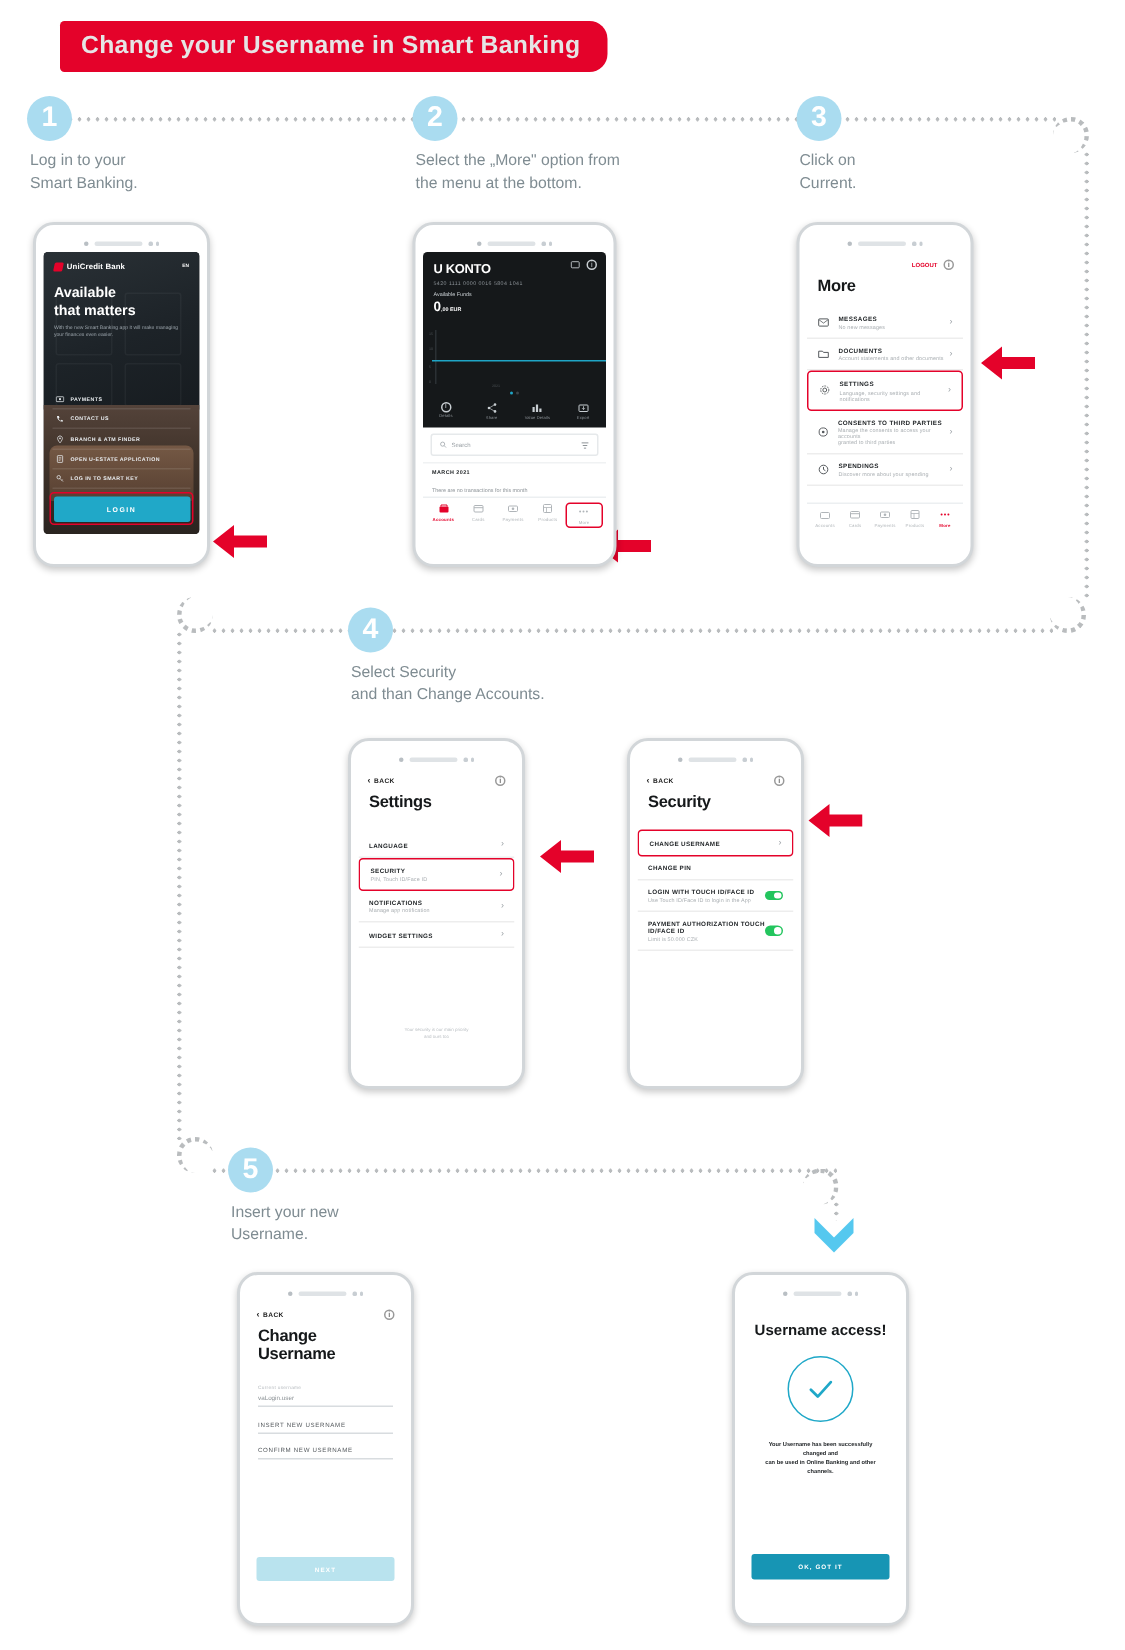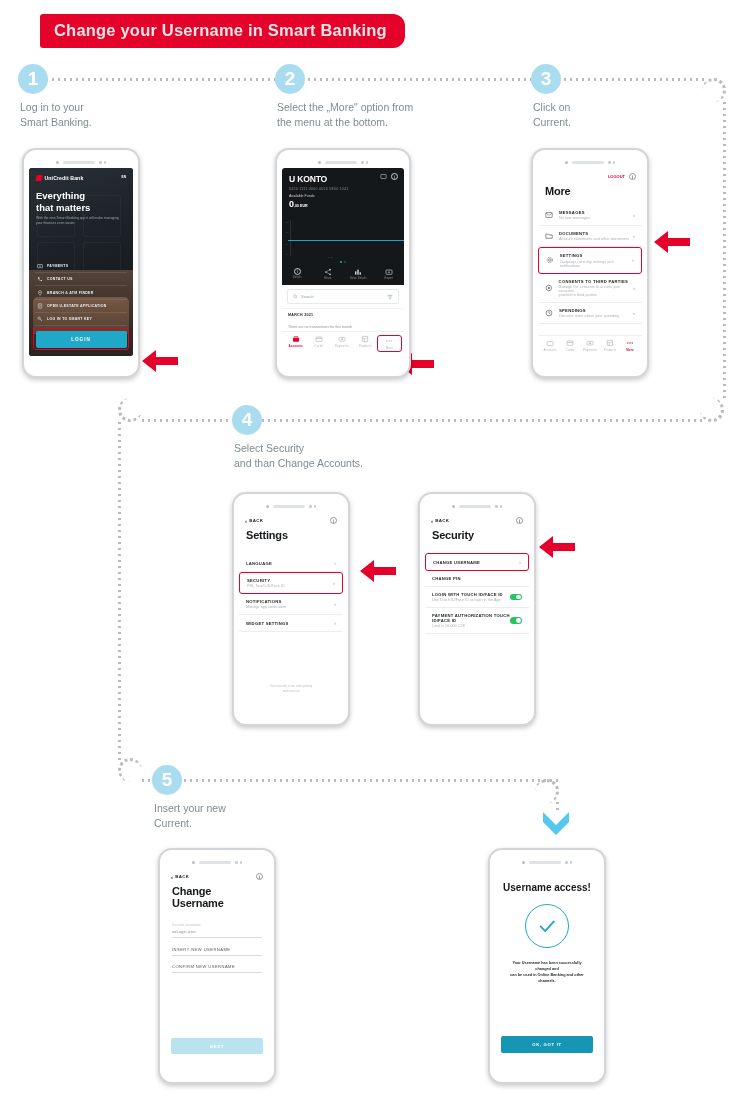--- a/index.html
+++ b/index.html
@@ -254,21 +254,21 @@
 
   <div class="step-caption" style="left:20px; top:100px;">Log in to your
 Smart Banking.</div>
   <div class="step-caption" style="left:277px; top:100px;">Select the „More" option from
 the menu at the bottom.</div>
   <div class="step-caption" style="left:533px; top:100px;">Click on
 Current.</div>
   <div class="step-caption" style="left:234px; top:441px;">Select Security
 and than Change Accounts.</div>
   <div class="step-caption" style="left:154px; top:801px;">Insert your new
-Current.</div>
+Username.</div>
 
   <svg class="arrow-left" style="left:140px; top:348px;" viewBox="0 0 38 26">
     <path d="M38 9 H16 V2 L2 13 L16 24 V17 H38 Z" fill="#e4022a"></path>
   </svg>
   <svg class="arrow-left" style="left:396px; top:351px;" viewBox="0 0 38 26">
     <path d="M38 9 H16 V2 L2 13 L16 24 V17 H38 Z" fill="#e4022a"></path>
   </svg>
   <svg class="arrow-left" style="left:652px; top:229px;" viewBox="0 0 38 26">
     <path d="M38 9 H16 V2 L2 13 L16 24 V17 H38 Z" fill="#e4022a"></path>
   </svg>
@@ -303,21 +303,21 @@
           <div class="splash-sofa"></div>
         </div>
       </div>
 
       <div class="uc-logo">
         <span class="uc-mark"></span>
         <span class="uc-name">UniCredit Bank</span>
       </div>
       <div class="uc-lang">EN</div>
 
-      <div class="splash-h">Everything
+      <div class="splash-h">Available
 that matters</div>
       <div class="splash-p">With the new Smart Banking app it will make managing
 your finances even easier.</div>
 
       <div class="splash-menu">
         <div class="sm-item">
           <svg class="sm-ico" viewBox="0 0 12 12">
               <rect x="1" y="3" width="10" height="6.5" rx="1" fill="none" stroke="#e9edf0" stroke-width="1"></rect>
               <circle cx="6" cy="6.2" r="1.4" fill="#e9edf0"></circle>
             </svg>

